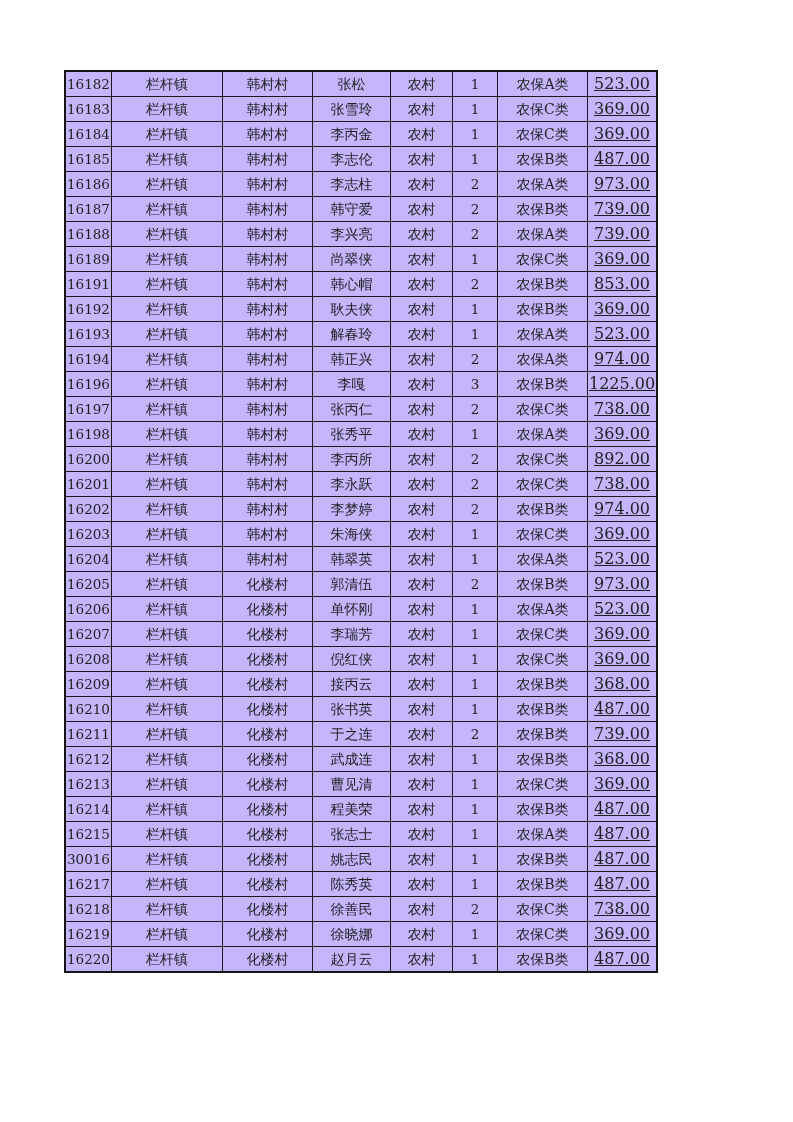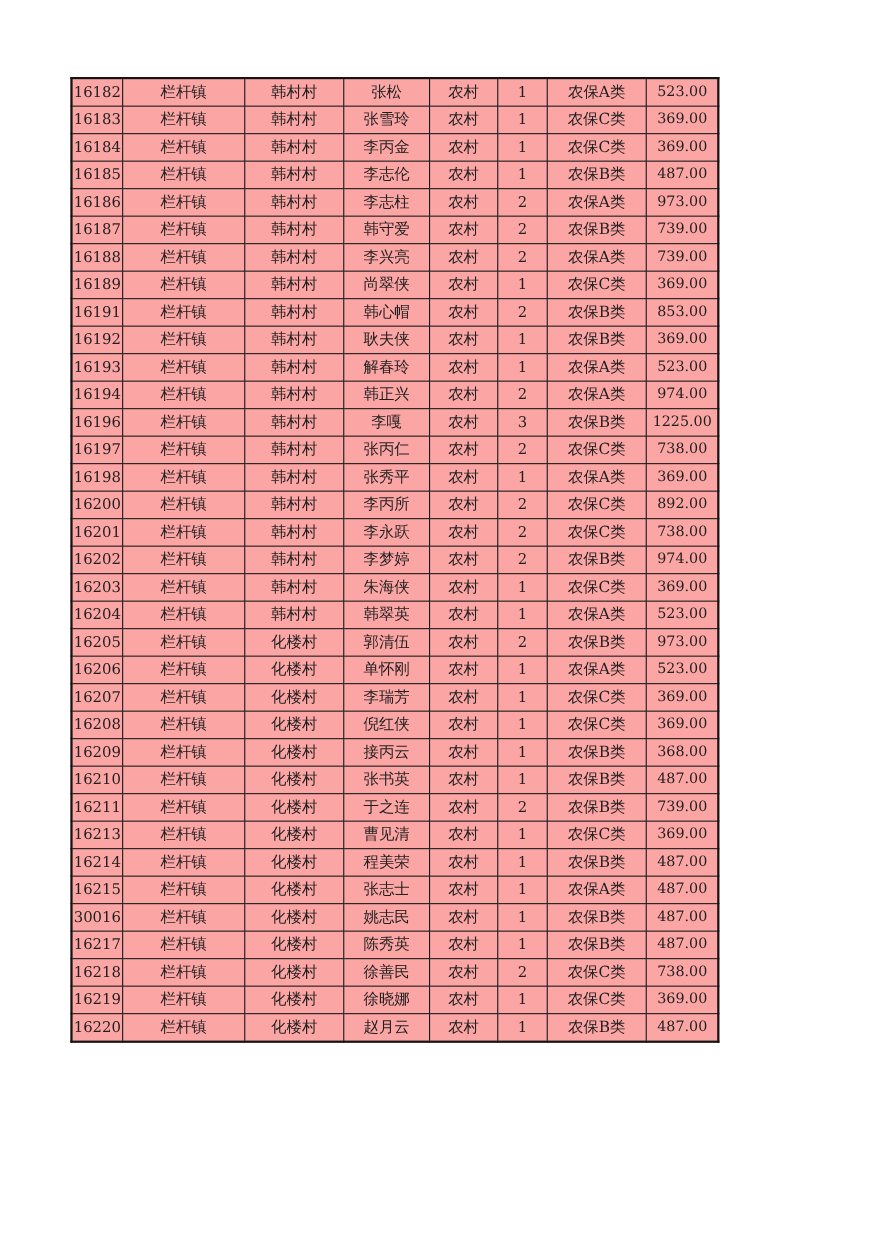--- a/index.html
+++ b/index.html
@@ -17,42 +17,43 @@
   }
   .sheet {
     position: absolute;
     left: 64px;
     top: 70px;
   }
   table.roster {
     border-collapse: collapse;
     table-layout: fixed;
     border: 2px solid #141414;
-    background: #fca5a5;
+    background: #c4b5fd;
     padding-left: 39px;
   }
   table.roster td {
     border: 1px solid #1a1a1a;
     height: 24px;
     padding: 0 1px;
     text-align: center;
     vertical-align: middle;
     font-size: 14px;
     line-height: 24px;
     white-space: nowrap;
     overflow: hidden;
     color: #1f1f1f;
     letter-spacing: 0px;
   }
   table.roster td.col-id,
   table.roster td.col-count {
     font-size: 13.5px;
   }
   table.roster td.col-amount {
-    font-size: 13px;
+    font-size: 16px;
+    text-decoration: underline;
   }
   
   .smudge {
     position: absolute;
     background: radial-gradient(ellipse at center, rgba(90,90,90,0.18), rgba(120,120,120,0.0) 70%);
     pointer-events: none;
   }
   .smudge.s1 { left: 88px;  top: 893px; width: 110px; height: 16px; }
   .smudge.s2 { left: 330px; top: 897px; width: 150px; height: 14px; }
   .smudge.s3 { left: 300px; top: 333px; width: 160px; height: 12px; opacity: .7; }
@@ -341,20 +342,30 @@
           <td class="col-id">16211</td>
           <td class="col-town">栏杆镇</td>
           <td class="col-village">化楼村</td>
           <td class="col-person_name">于之连</td>
           <td class="col-residence_type">农村</td>
           <td class="col-count">2</td>
           <td class="col-insurance_category">农保B类</td>
           <td class="col-amount">739.00</td>
         </tr>
         <tr>
+          <td class="col-id">16212</td>
+          <td class="col-town">栏杆镇</td>
+          <td class="col-village">化楼村</td>
+          <td class="col-person_name">武成连</td>
+          <td class="col-residence_type">农村</td>
+          <td class="col-count">1</td>
+          <td class="col-insurance_category">农保B类</td>
+          <td class="col-amount">368.00</td>
+        </tr>
+        <tr>
           <td class="col-id">16213</td>
           <td class="col-town">栏杆镇</td>
           <td class="col-village">化楼村</td>
           <td class="col-person_name">曹见清</td>
           <td class="col-residence_type">农村</td>
           <td class="col-count">1</td>
           <td class="col-insurance_category">农保C类</td>
           <td class="col-amount">369.00</td>
         </tr>
         <tr>

